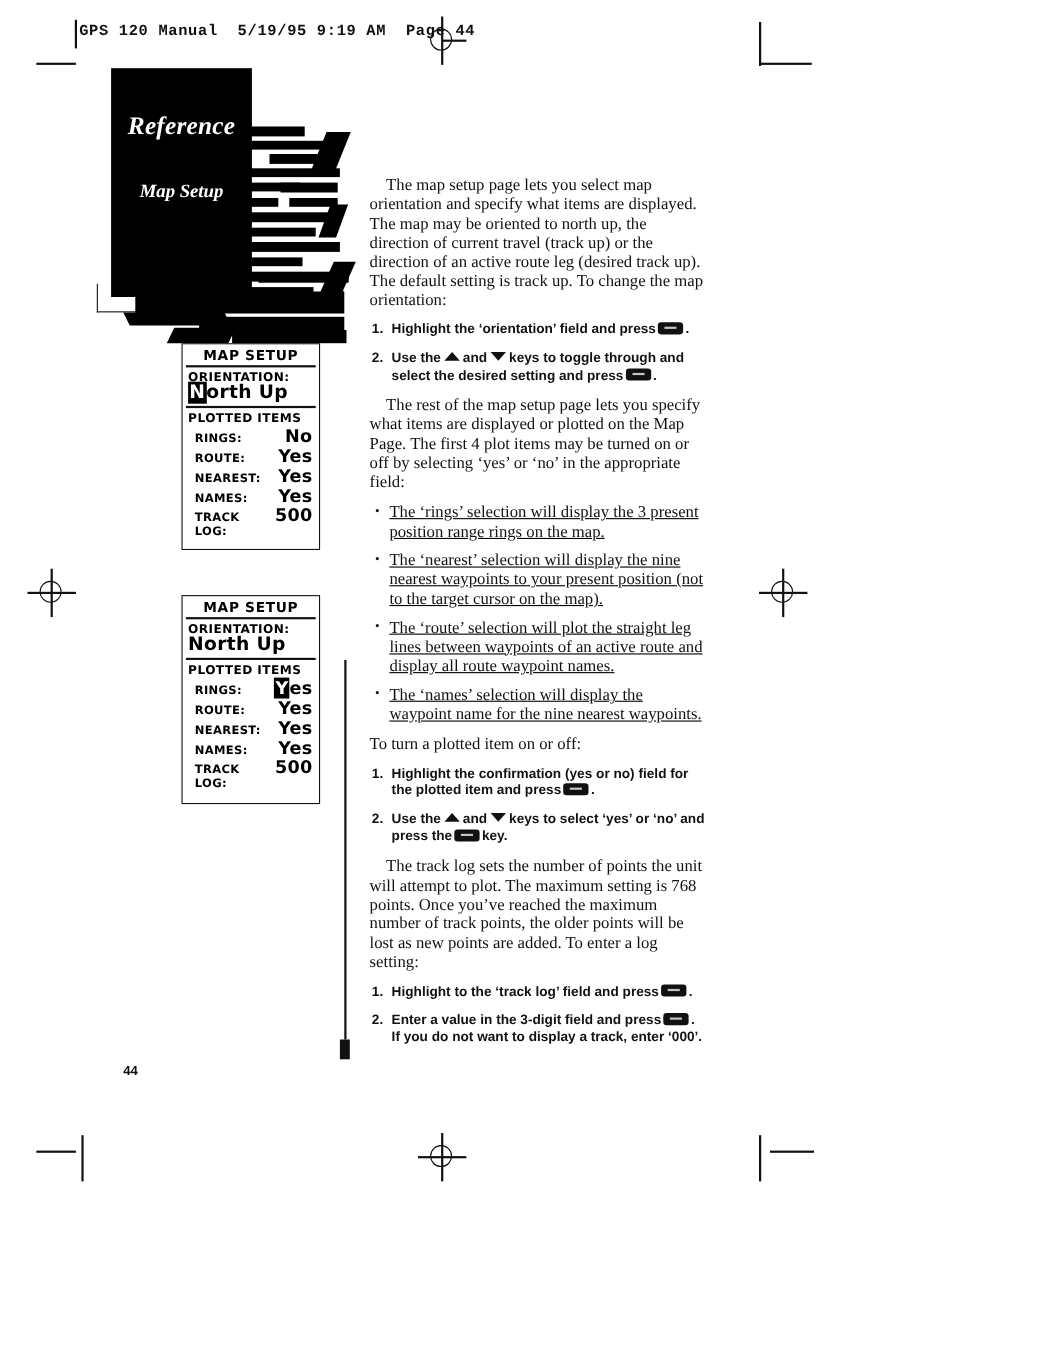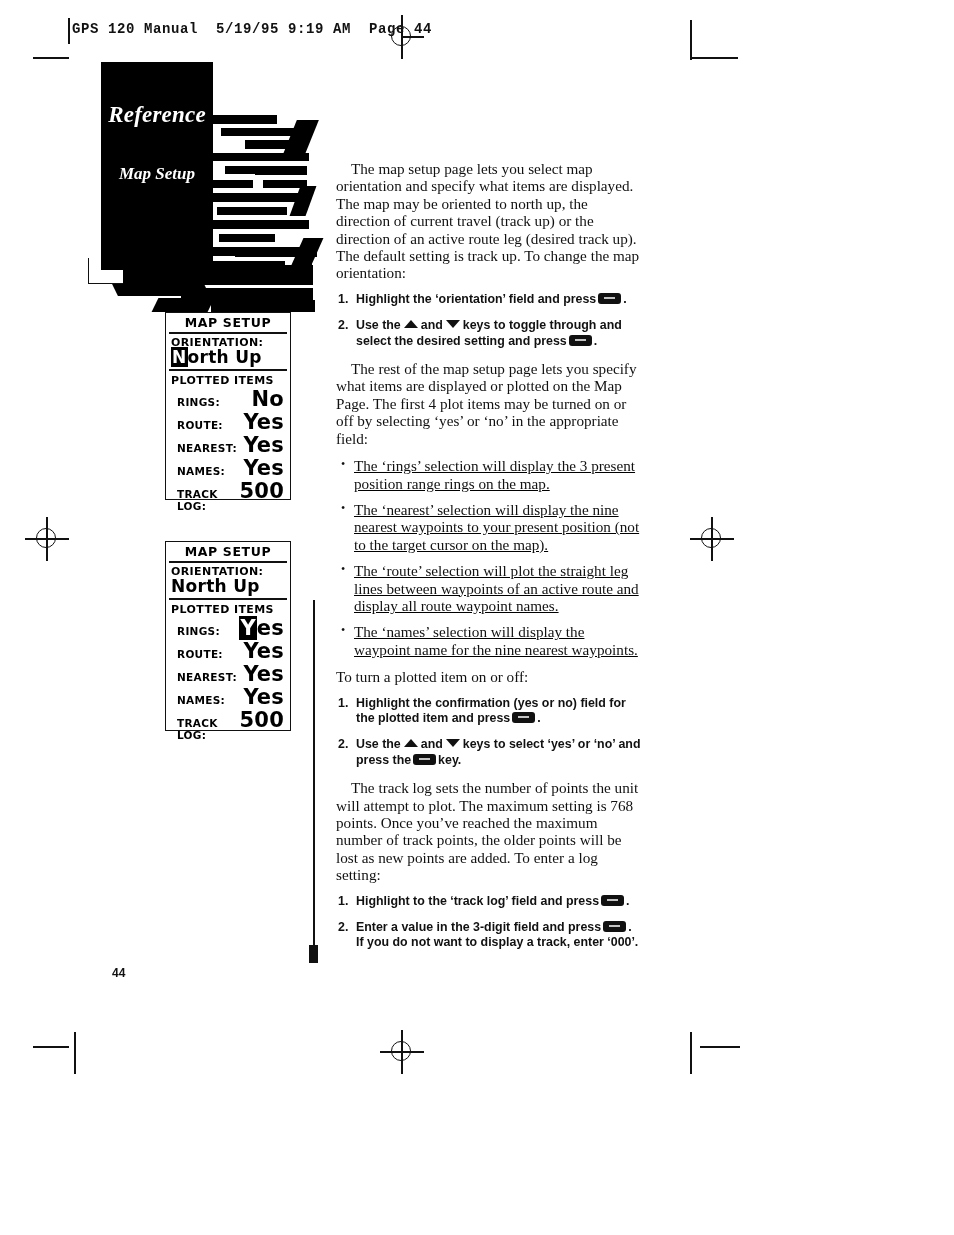--- a/index.html
+++ b/index.html
@@ -28,20 +28,21 @@
     font-size:14px;font-weight:700;letter-spacing:.6px;
     color:#111;white-space:pre;
   }
   .film-bar{position:absolute;left:68px;top:18px;width:2px;height:26px;background:#111;}
   .film-rule{position:absolute;height:1.5px;background:#111;}
 
   
   .tab-block{
     position:absolute;left:101px;top:62px;width:112px;height:208px;
     background:#000;
+    padding-left:16px;
   }
   .tab-ref{
     position:absolute;left:0;right:0;top:40px;text-align:center;
     color:#fff;font-family:"Liberation Serif",serif;
     font-size:23px;font-style:italic;font-weight:700;letter-spacing:.2px;
   }
   .tab-sub{
     position:absolute;left:0;right:0;top:102px;text-align:center;
     color:#fff;font-family:"Liberation Serif",serif;
     font-size:17px;font-style:italic;font-weight:700;
@@ -81,21 +82,21 @@
   }
   .gps .sect{
     font-size:11px;font-weight:700;letter-spacing:.4px;
     padding:3px 0 1px 5px;
   }
   .gps .row{
     display:flex;align-items:baseline;justify-content:space-between;
     padding:1px 6px 1px 11px;
   }
   .gps .row .k{font-size:10.5px;font-weight:700;letter-spacing:.3px;}
-  .gps .row .v{font-size:21px;font-weight:700;letter-spacing:.2px;line-height:1;}
+  .gps .row .v{font-size:16px;font-weight:700;letter-spacing:.2px;line-height:1;}
   .inv{background:#000;color:#fff;padding:0 1px;}
 
   
   .col{position:absolute;left:336px;top:160px;width:306px;}
   p.body{
     margin:0 0 10px 0;
     font-family:"Liberation Serif",serif;
     font-size:15.2px;line-height:17.4px;
     text-indent:15px;color:#111;
   }

